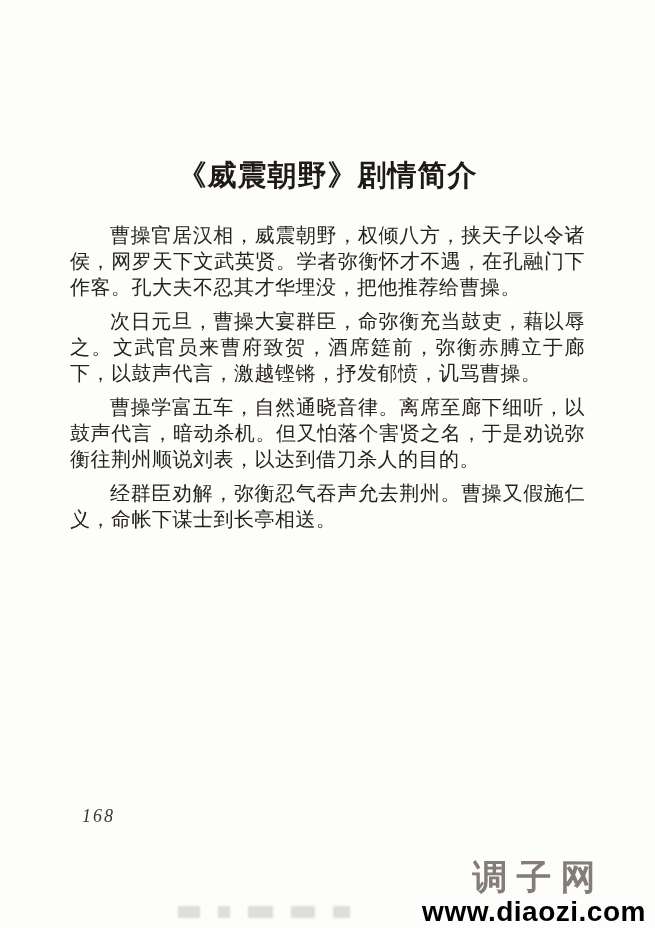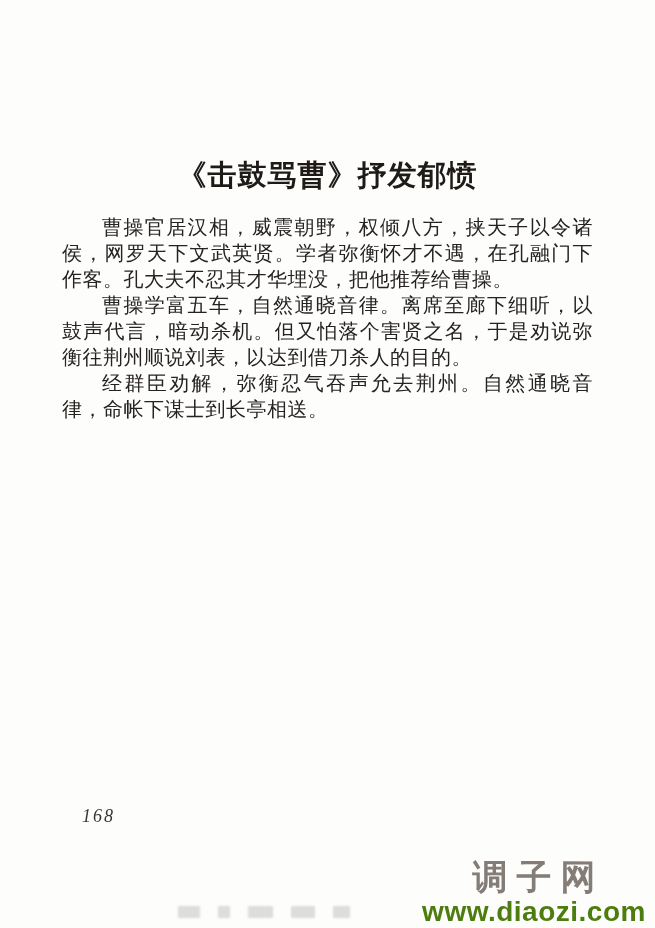--- a/index.html
+++ b/index.html
@@ -28,21 +28,21 @@
     letter-spacing: 1px;
     color: #1e1a17;
   }
   .body-text {
     position: absolute;
     top: 214px;
     left: 62px;
     width: 531px;
   }
   .body-text p {
-    margin: 0;
+    margin: 8px;
     padding: 0;
     text-indent: 2em;
     font-size: 20px;
     line-height: 26px;
     letter-spacing: 0.5px;
     text-align: justify;
     text-justify: inter-ideograph;
     color: #262220;
   }
   .page-number {
@@ -93,21 +93,21 @@
     letter-spacing: 9px;
     color: #847c77;
     line-height: 38px;
     margin-right: -9px;
   }
   .wm-url {
     display: block;
     position: relative;
     font-size: 28px;
     font-weight: bold;
-    color: #4d7c0f;
+    color: #000000;
     line-height: 32px;
     letter-spacing: 0.5px;
     z-index: 2;
   }
   .wm-red-echo {
     position: absolute;
     right: 18px;
     bottom: 2px;
     width: 150px;
     font-size: 12px;
@@ -119,26 +119,27 @@
     overflow: hidden;
     z-index: 1;
     filter: blur(0.4px);
   }
 </style>
 </head>
 <body>
 
 <div class="page">
 
-  <h1 class="page-title">《击鼓骂曹》抒发郁愤</h1>
+  <h1 class="page-title">《威震朝野》剧情简介</h1>
 
   <div class="body-text">
     <p>曹操官居汉相，威震朝野，权倾八方，挟天子以令诸侯，网罗天下文武英贤。学者弥衡怀才不遇，在孔融门下作客。孔大夫不忍其才华埋没，把他推荐给曹操。</p>
+    <p>次日元旦，曹操大宴群臣，命弥衡充当鼓吏，藉以辱之。文武官员来曹府致贺，酒席筵前，弥衡赤膊立于廊下，以鼓声代言，激越铿锵，抒发郁愤，讥骂曹操。</p>
     <p>曹操学富五车，自然通晓音律。离席至廊下细听，以鼓声代言，暗动杀机。但又怕落个害贤之名，于是劝说弥衡往荆州顺说刘表，以达到借刀杀人的目的。</p>
-    <p>经群臣劝解，弥衡忍气吞声允去荆州。自然通晓音律，命帐下谋士到长亭相送。</p>
+    <p>经群臣劝解，弥衡忍气吞声允去荆州。曹操又假施仁义，命帐下谋士到长亭相送。</p>
   </div>
 
   <div class="page-number">168</div>
 
   <div class="smudge">
     <i></i>
       <i></i>
       <i></i>
       <i></i>
       <i></i>

